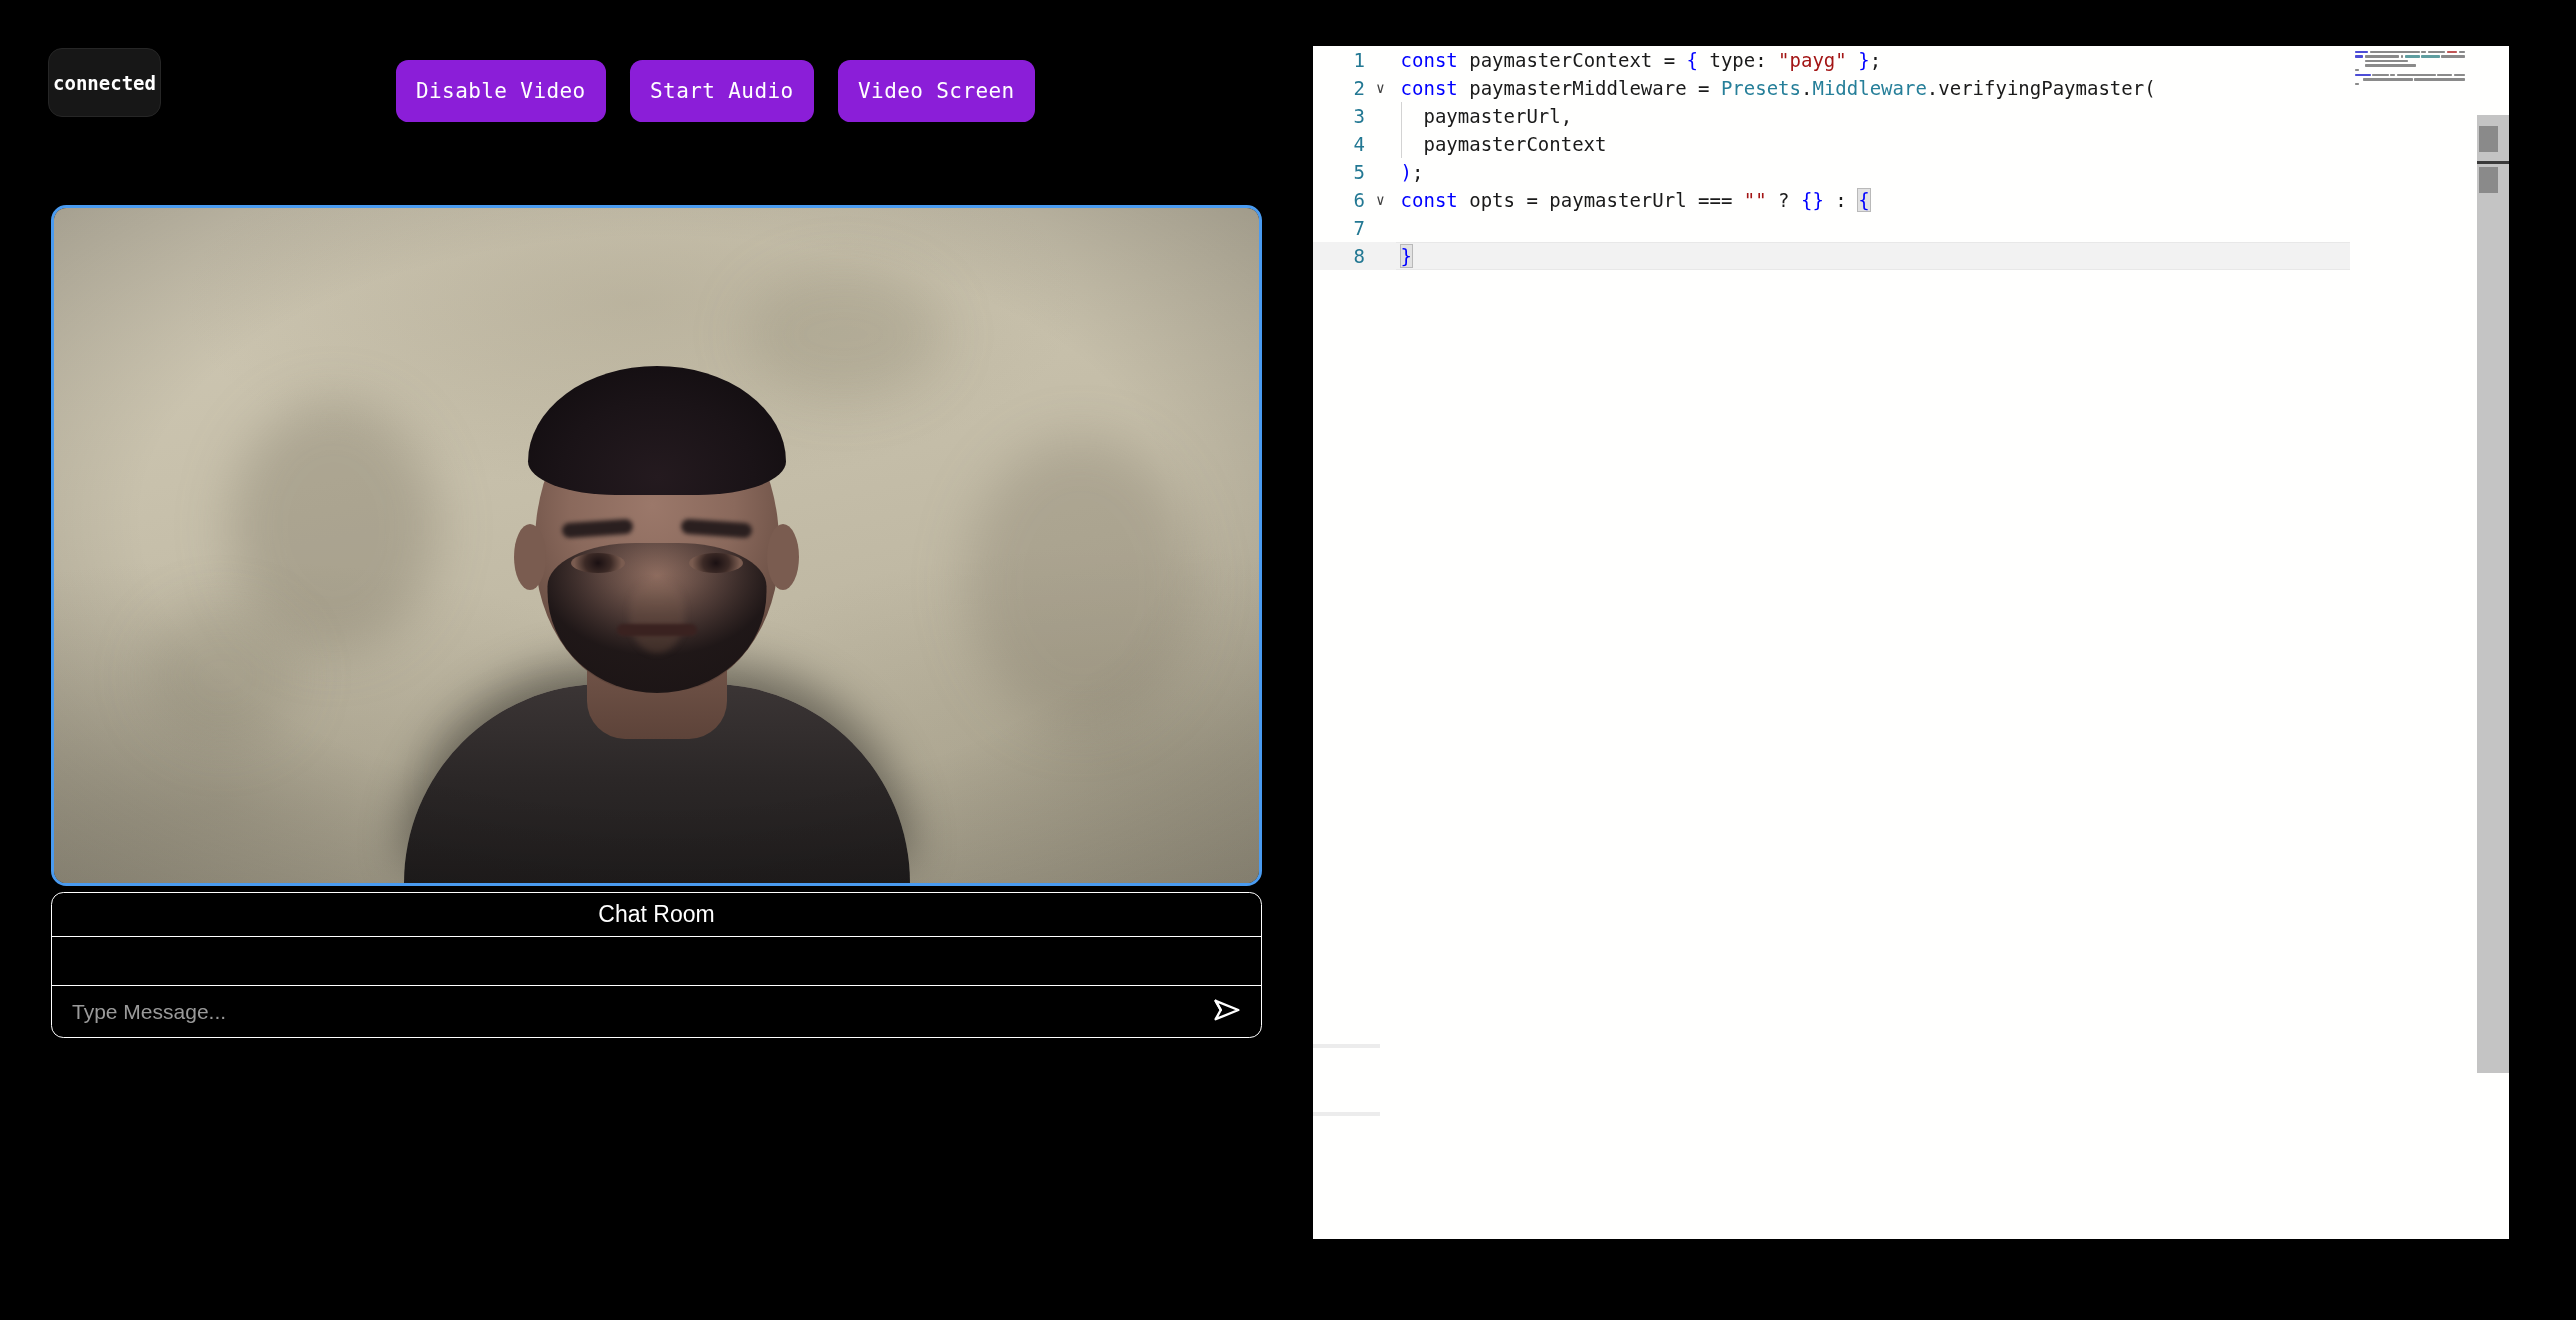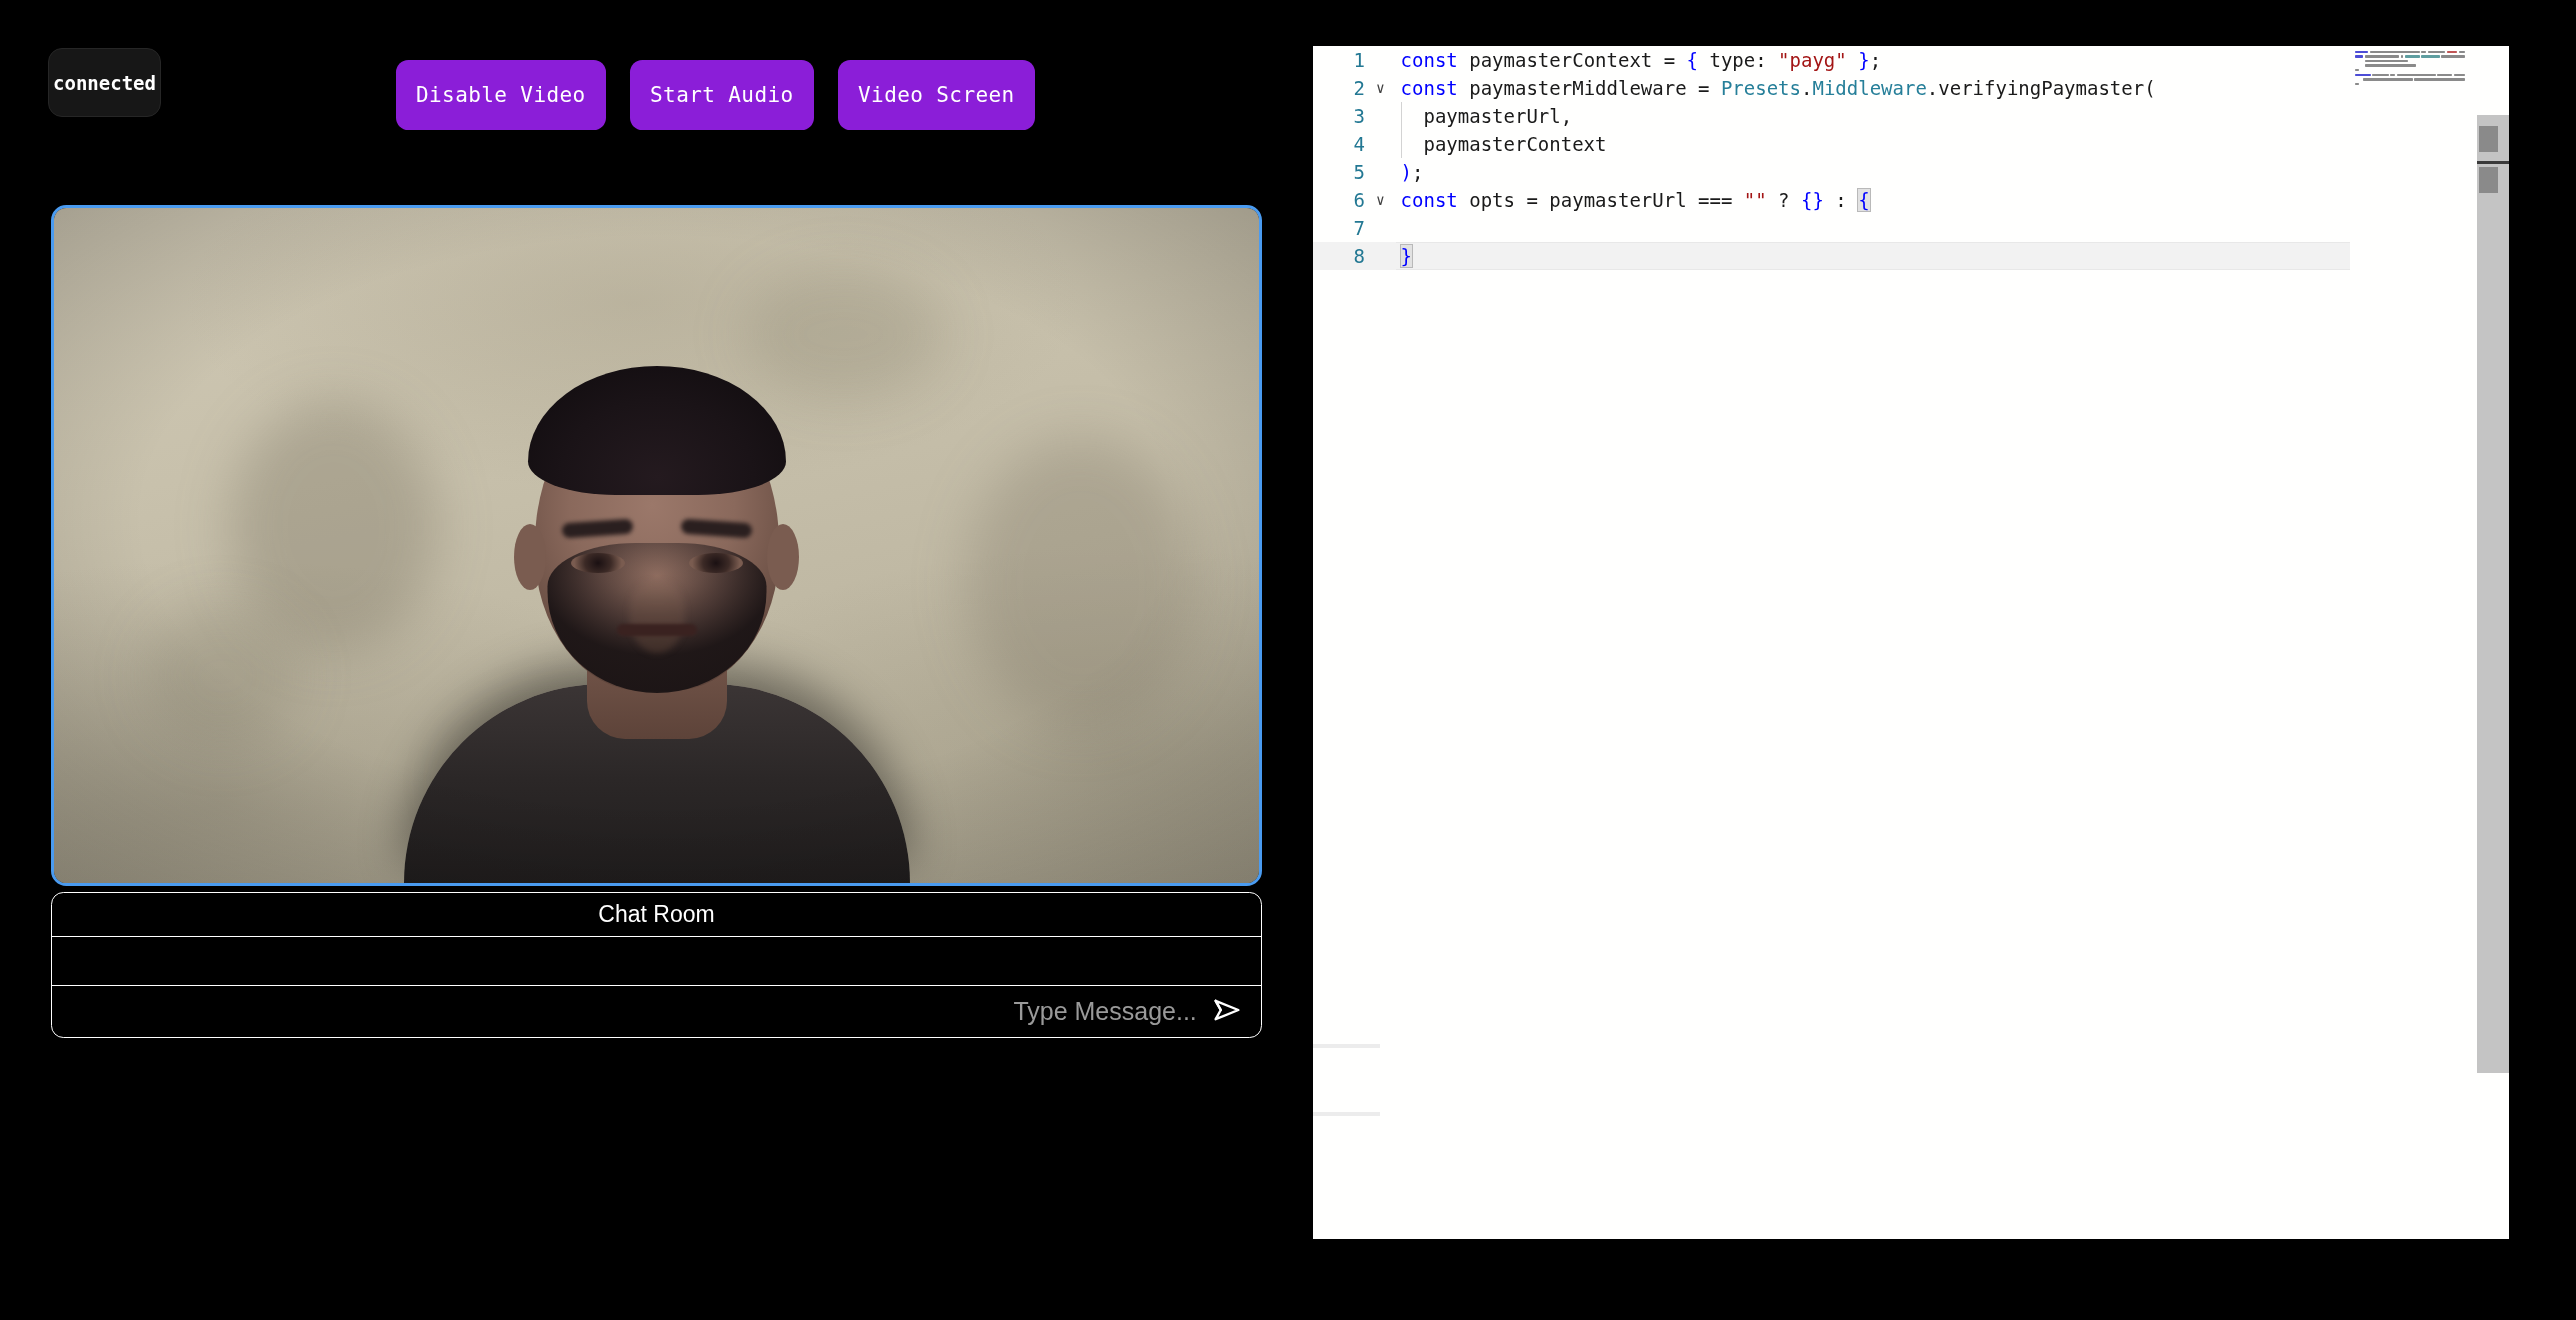--- a/index.html
+++ b/index.html
@@ -46,21 +46,21 @@
 
   .ctrl-row {
     position: absolute;
     left: 396px; top: 60px;
     display: flex;
     align-items: center;
     gap: 24.5px;
   }
 
   .ctrl-btn {
-    height: 70px;
+    height: 62px;
     padding: 0 20px;
     border: none;
     border-radius: 12.3px;
     background: #8b1ed8;
     color: #ffffff;
     font-family: "DejaVu Sans Mono", "Liberation Mono", monospace;
     font-size: 21px;
     font-weight: 400;
     letter-spacing: 0.4px;
     cursor: pointer;
@@ -238,23 +238,22 @@
     align-items: center;
     padding: 0 14px 0 20px;
     gap: 9.2px;
   }
   .chat-input {
     flex: 1;
     background: transparent;
     border: none;
     outline: none;
     color: #ffffff;
-    font-size: 25px;
+    font-size: 21px;
     font-family: "Liberation Sans", sans-serif;
-    text-align: right;
   }
   .chat-input::placeholder { color: #9a9a9a; }
   .send-btn {
     width: 41px; height: 41px;
     background: transparent;
     border: none;
     cursor: pointer;
     display: flex;
     align-items: center;
     justify-content: center;

